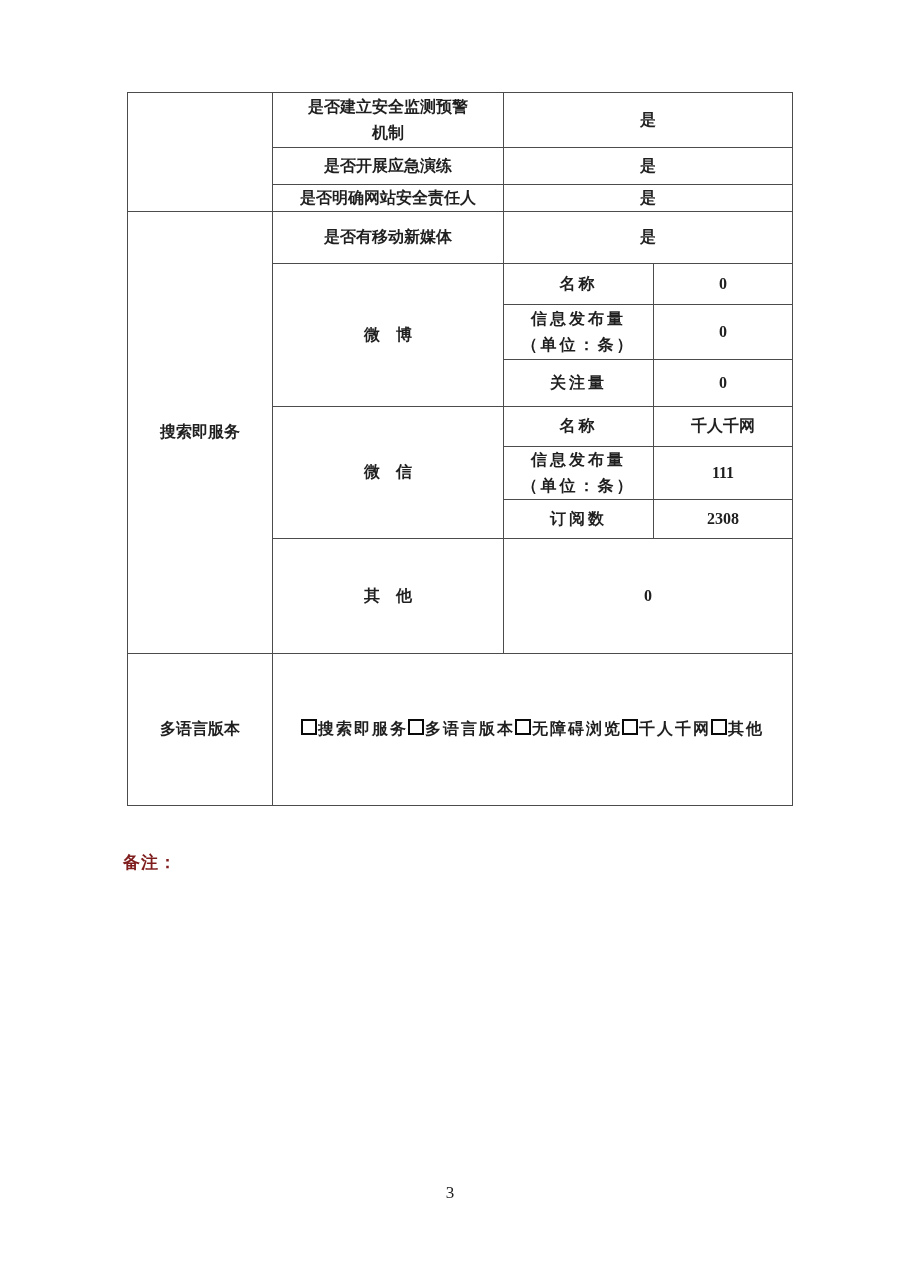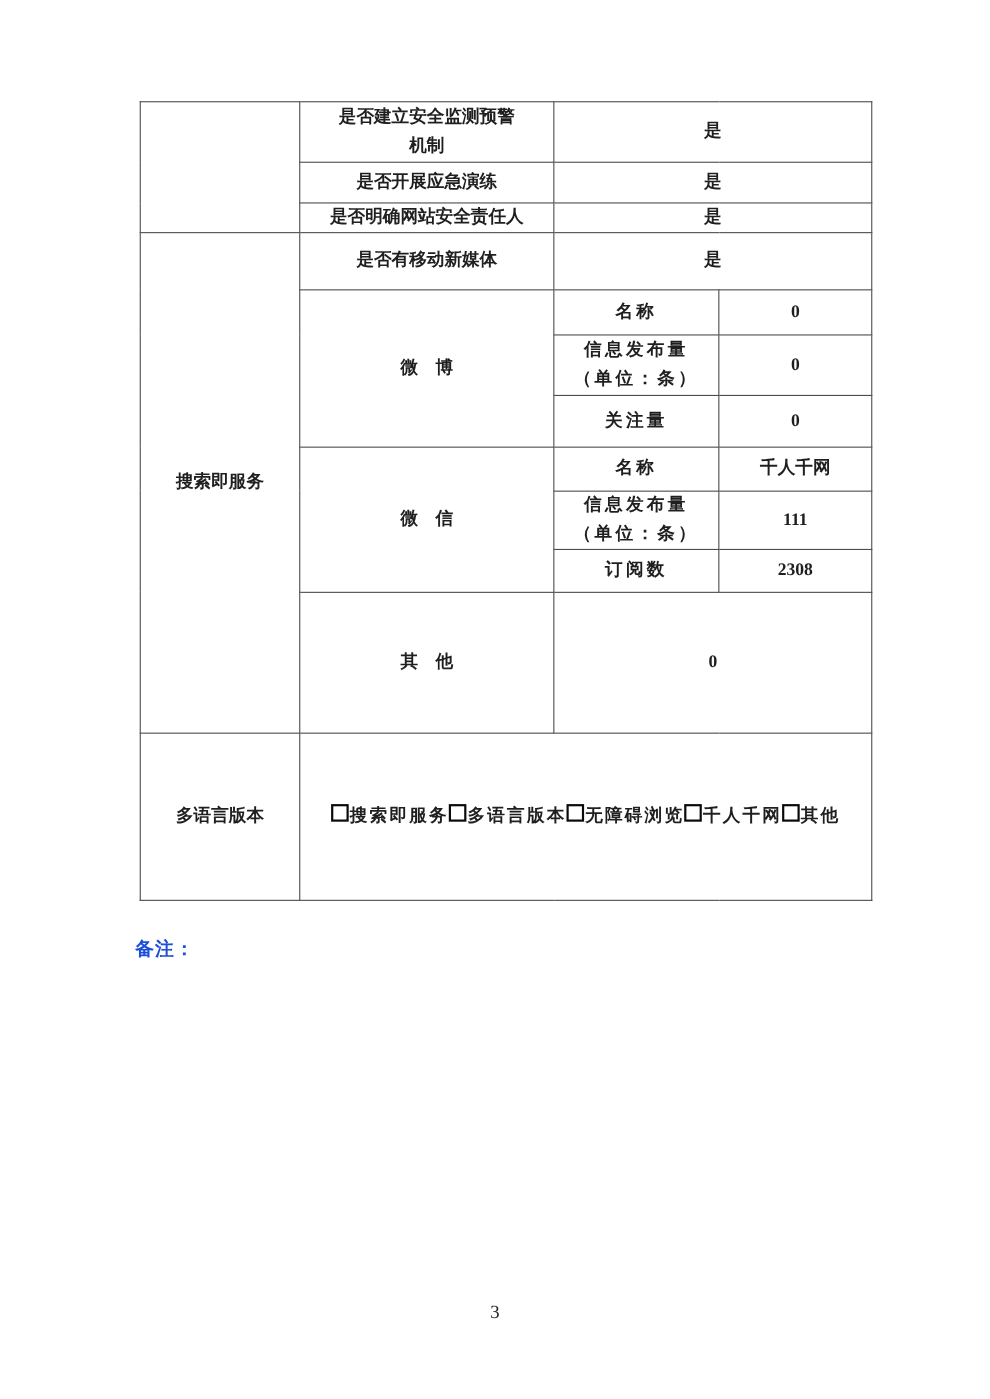--- a/index.html
+++ b/index.html
@@ -37,41 +37,41 @@
   
   tr.h55 { height: 55px; }
   tr.h37 { height: 37px; }
   tr.h35 { height: 18px; }
   tr.h52 { height: 52px; }
   tr.h41 { height: 41px; }
   tr.h47 { height: 47px; }
   tr.h40 { height: 40px; }
   tr.h53 { height: 53px; }
   tr.h39 { height: 39px; }
-  tr.h101 { height: 128px; }
+  tr.h101 { height: 115px; }
   tr.h152 { height: 152px; }
   .innov-line {
     letter-spacing: 2px;
     white-space: nowrap;
     text-align: center;
   }
   .cb {
     display: inline-block;
     width: 12px; height: 12px;
     border: 2px solid #0a0a0a;
     background: #ffffff;
     vertical-align: -1px;
     margin-right: 1px;
   }
   .notes {
     position: absolute;
     left: 123px; top: 851px;
     font-size: 17px;
     font-weight: 700;
-    color: #1d4ed8;
+    color: #7f1d1d;
     letter-spacing: 1px;
   }
   .pagenum {
     position: absolute;
     left: 0; right: 0;
     top: 1183px;
     text-align: center;
     font-size: 17px;
     color: #222222;
   }

